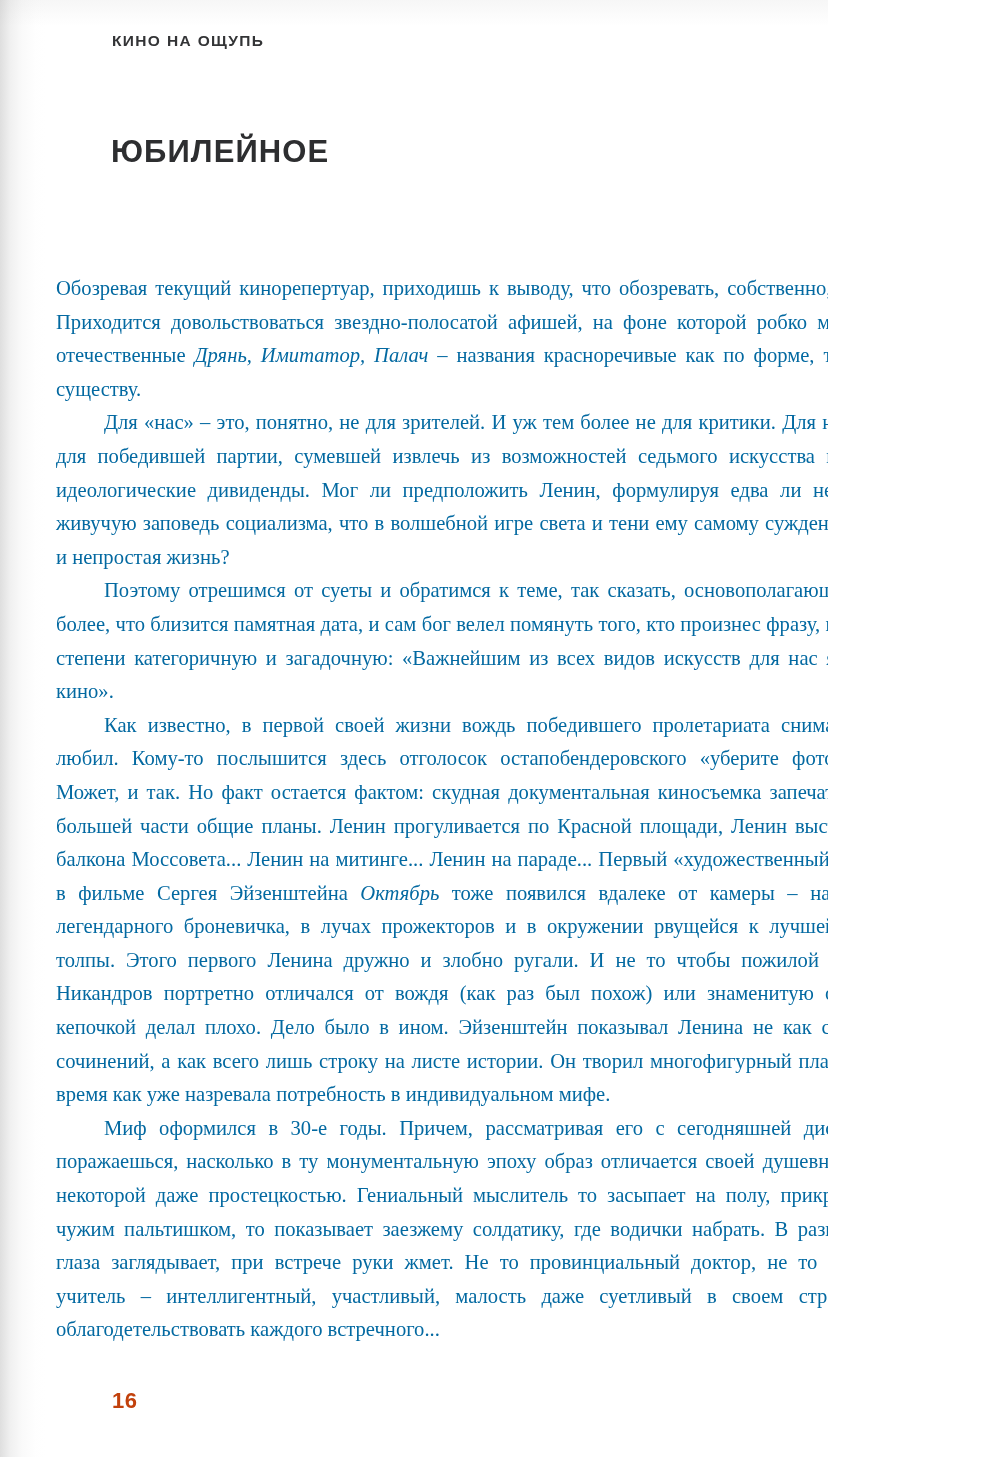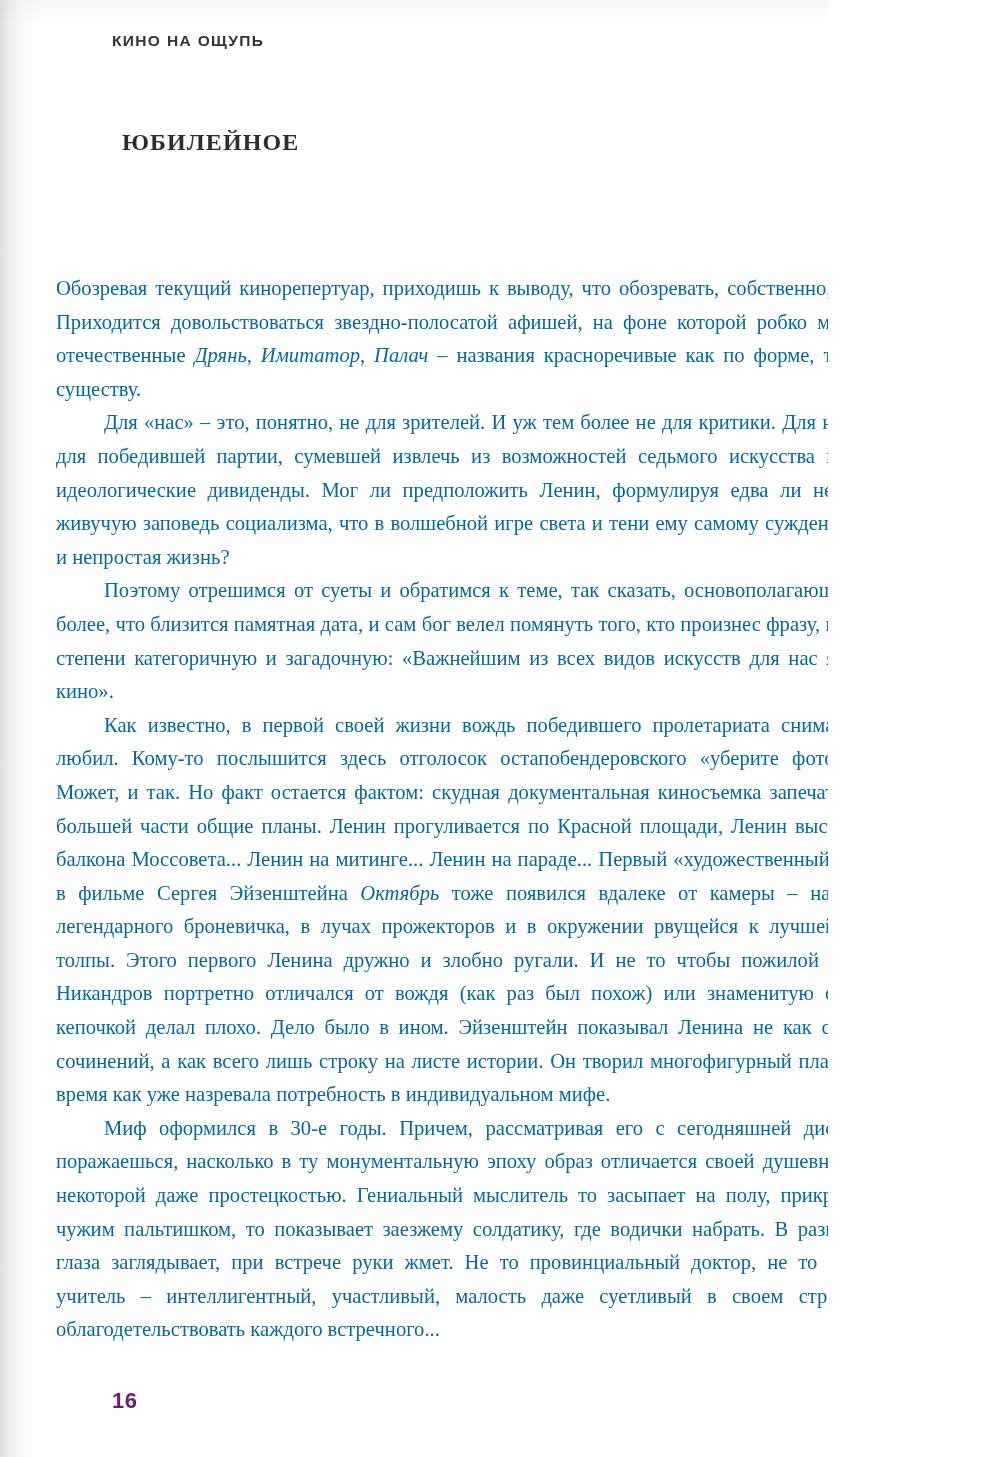--- a/index.html
+++ b/index.html
@@ -54,24 +54,24 @@
     font-family: "Liberation Sans", sans-serif;
     font-size: 15.5px;
     font-weight: bold;
     letter-spacing: 1.35px;
     color: #333436;
     white-space: nowrap;
   }
 
   .article-title {
     position: absolute;
-    left: 122px;
+    left: 111px;
     top: 113px;
-    font-family: Liberation Serif, serif;
-    font-size: 24px;
+    font-family: Liberation Sans, sans-serif;
+    font-size: 31px;
     font-weight: bold;
     letter-spacing: 1.1px;
     color: #2d2e30;
     white-space: nowrap;
   }
 
   .body-copy {
     position: absolute;
     left: 56px;
     top: 272px;
@@ -100,21 +100,21 @@
   }
 
   .folio {
     position: absolute;
     left: 112px;
     top: 1388px;
     font-family: "Liberation Sans", sans-serif;
     font-size: 22px;
     font-weight: bold;
     letter-spacing: 0.4px;
-    color: #701a75;
+    color: #c2410c;
   }
 </style>
 </head>
 <body>
 
 <div class="page">
 
   <div class="gutter-shadow-top"></div>
   <div class="gutter-shadow"></div>
 

